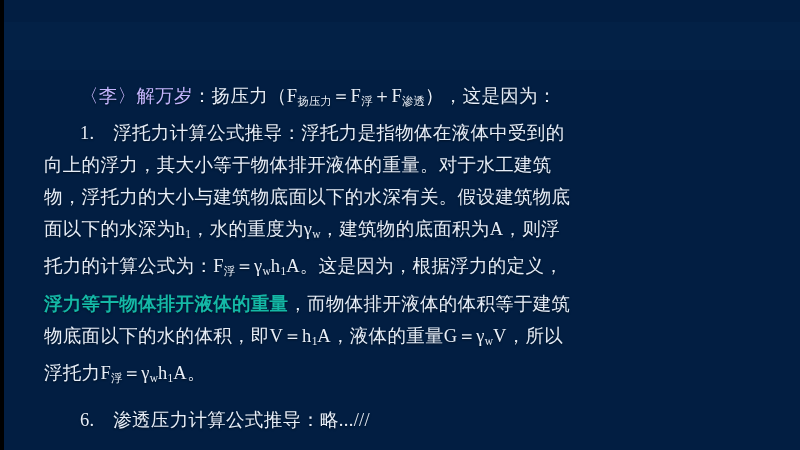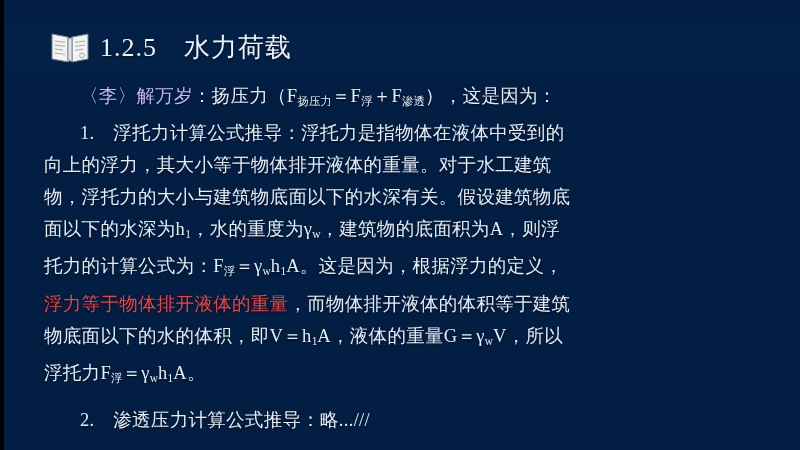--- a/index.html
+++ b/index.html
@@ -47,61 +47,41 @@
   .para {
     color:#e7eef8;
     font-size:18.5px;
     line-height:32px;
     letter-spacing:.3px;
     text-shadow:0 1px 2px rgba(0,0,0,.5);
     white-space:normal;
   }
   .indent { text-indent:36px; }
   .hl { color:#c4b5fd; }
-  .hl-bold { color:#ef4444; font-weight:normal; }
+  .hl-bold { color:#14b8a6; font-weight:bold; }
   sub {
     font-size:.62em;
     vertical-align:-.28em;
     letter-spacing:0;
   }
   .gw { letter-spacing:0; }
   .gap { display:block; height:10px; }
 </style>
 </head>
 <body>
 
 <div id="slide">
 
   <div id="title-band"></div>
 
-  <div id="title-row">
-    <span class="book-icon">
-      <svg viewBox="0 0 40 34" width="40" height="34" xmlns="http://www.w3.org/2000/svg">
-        <path d="M2 4 L18 7 L18 32 L2 29 Z" fill="#f2f2ee" stroke="#6f7c8c" stroke-width="1"></path>
-        <path d="M38 4 L22 7 L22 32 L38 29 Z" fill="#f2f2ee" stroke="#6f7c8c" stroke-width="1"></path>
-        <path d="M18 7 L20 8.5 L22 7 L22 32 L20 30.5 L18 32 Z" fill="#dfe2e6" stroke="#6f7c8c" stroke-width=".8"></path>
-        <g stroke="#97a2ae" stroke-width=".9">
-          <line x1="5" y1="11" x2="15" y2="12.4"></line>
-          <line x1="5" y1="15" x2="15" y2="16.4"></line>
-          <line x1="5" y1="19" x2="13" y2="20.1"></line>
-          <line x1="5" y1="23" x2="15" y2="24.4"></line>
-          <line x1="25" y1="12.4" x2="35" y2="11"></line>
-          <line x1="25" y1="16.4" x2="35" y2="15"></line>
-          <line x1="25" y1="20.4" x2="33" y2="19.2"></line>
-        </g>
-        <circle cx="32" cy="25.5" r="2.4" fill="none" stroke="#97a2ae" stroke-width=".9"></circle>
-      </svg>
-    </span>
-    <span id="title-text">1.2.5　水力荷载</span>
-  </div>
 
   <div id="body-block">
 
     <p class="para indent"><span class="hl">〈李〉解万岁</span><span>：扬压力（F</span><sub>扬压力</sub><span>＝F</span><sub>浮</sub><span>＋F</span><sub>渗透</sub><span>），这是因为：</span></p>
 
     <p class="para indent"><span>1.　浮托力计算公式推导：浮托力是指物体在液体中受到的向上的浮力，其大小等于物体排开液体的重量。对于水工建筑物，浮托力的大小与建筑物底面以下的水深有关。假设建筑物底面以下的水深为h</span><sub>1</sub><span>，水的重度为γ</span><sub class="gw">w</sub><span>，建筑物的底面积为A，则浮托力的计算公式为：F</span><sub>浮</sub><span>＝γ</span><sub class="gw">w</sub><span>h</span><sub>1</sub><span>A。这是因为，根据浮力的定义，</span><span class="hl-bold">浮力等于物体排开液体的重量</span><span>，而物体排开液体的体积等于建筑物底面以下的水的体积，即V＝h</span><sub>1</sub><span>A，液体的重量G＝γ</span><sub class="gw">w</sub><span>V，所以浮托力F</span><sub>浮</sub><span>＝γ</span><sub class="gw">w</sub><span>h</span><sub>1</sub><span>A。</span></p>
 
     <span class="gap"></span>
 
-    <p class="para indent">2.　渗透压力计算公式推导：略...///</p>
+    <p class="para indent">6.　渗透压力计算公式推导：略...///</p>
 
   </div>
 </div>
 
 </body></html>

